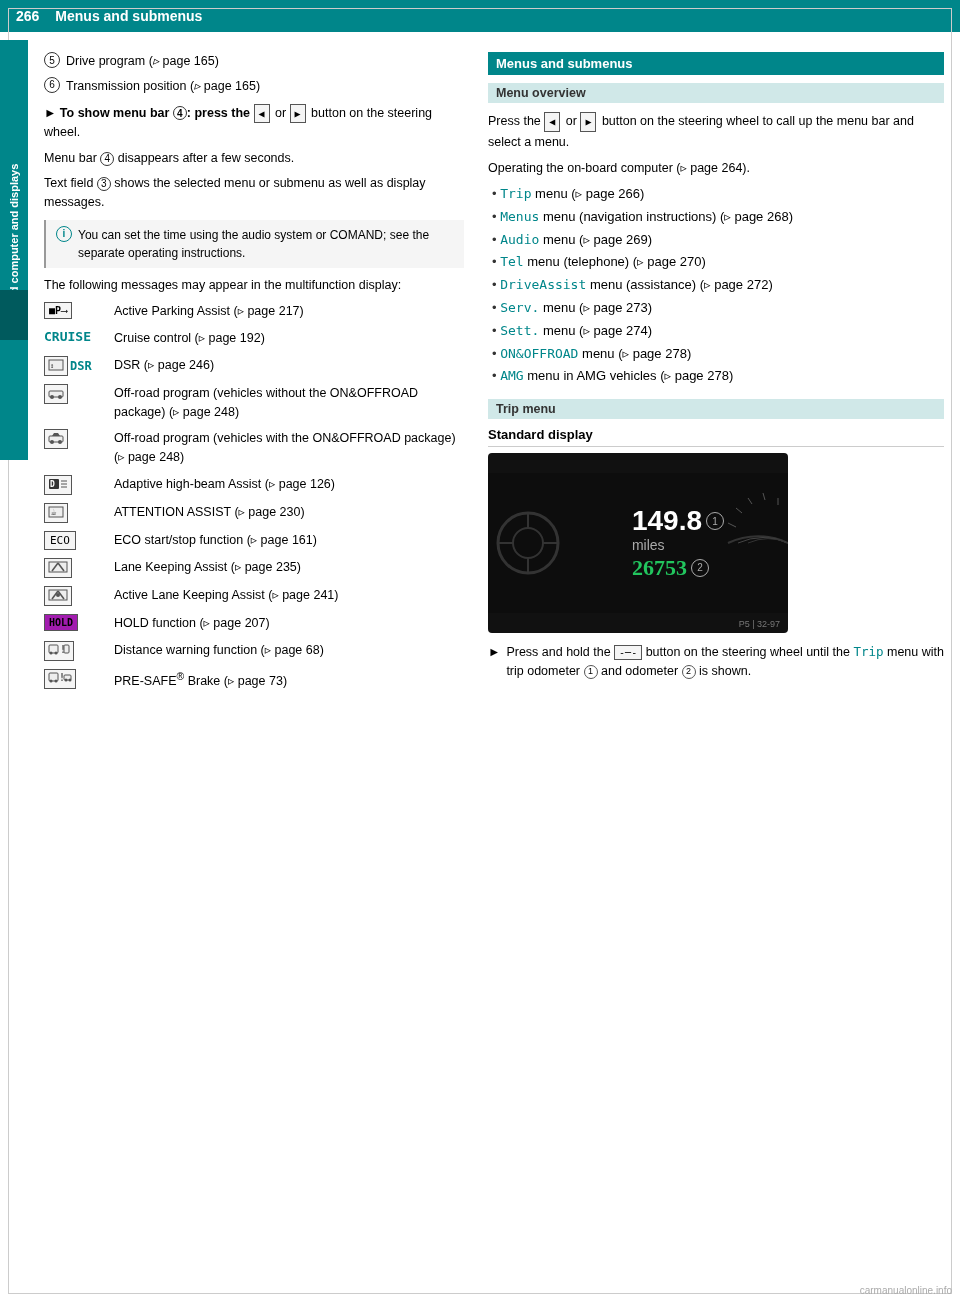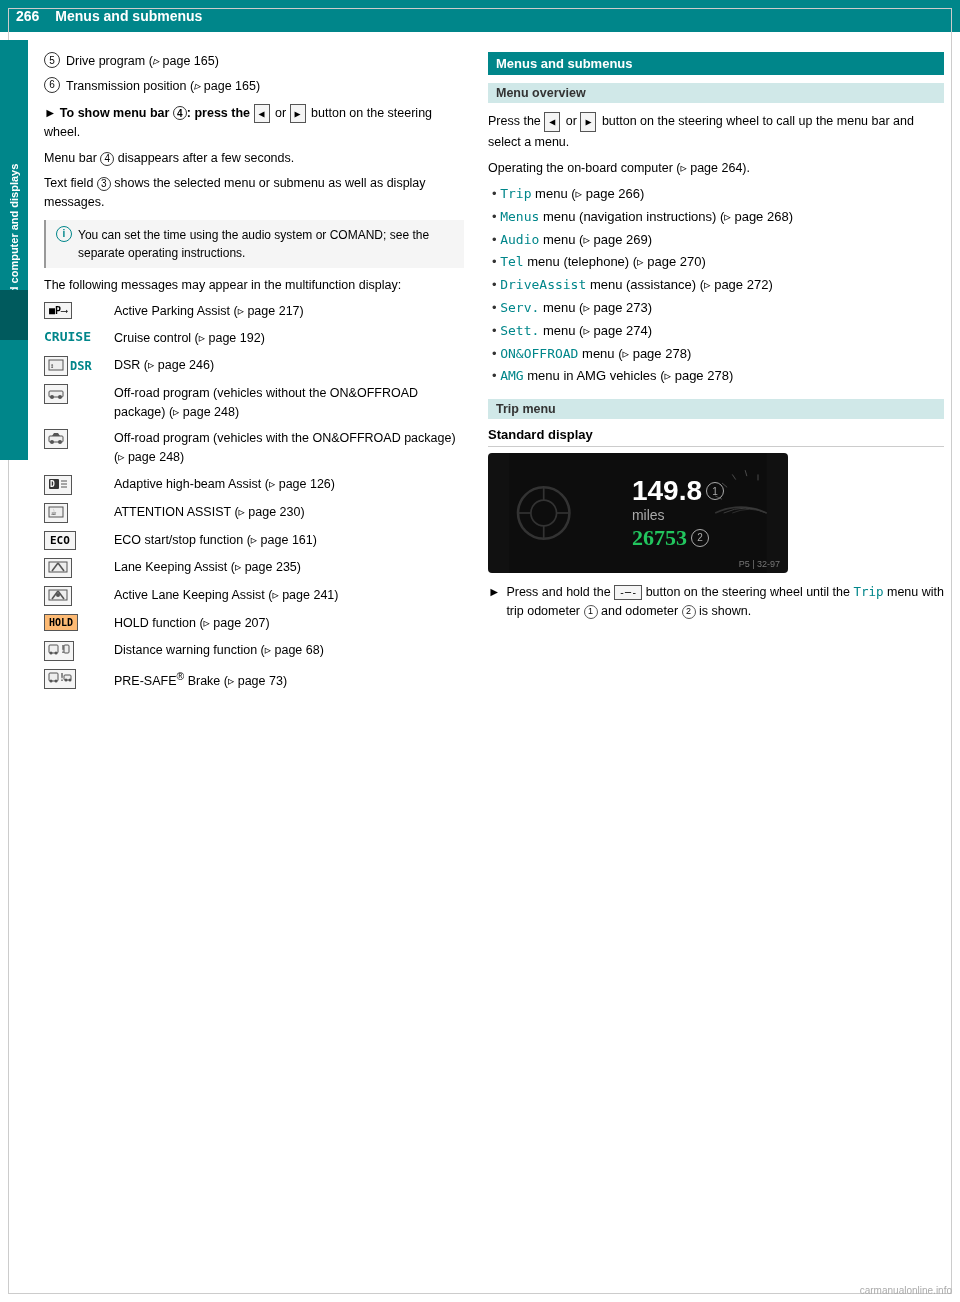--- a/index.html
+++ b/index.html
@@ -122,21 +122,21 @@
       content: "• ";
       color: #333;
     }
 
     
     .trip-image {
       background: #111;
       color: #fff;
       width: 100%;
       max-width: 300px;
-      height: 120px;
+      height: 180px;
       border-radius: 4px;
       position: relative;
       margin-bottom: 10px;
       overflow: hidden;
       display: flex;
       align-items: center;
       justify-content: center;
     }
 
     .standard-display-title {
@@ -322,21 +322,21 @@
             <rect x="1" y="1" width="14" height="10" fill="#eee" stroke="#555" stroke-width="1"></rect>
             <text x="3" y="9" font-size="9">☕</text>
           </svg>
         </span>
       </div>
       <div class="desc-cell">ATTENTION ASSIST (▹ page 230)</div>
     </div>
 
     <div class="small-icon-row">
       <div class="icon-cell">
-        <span style="border:1px solid #555;padding:2px 5px;font-size:11px;font-family:monospace;font-weight:bold;background:#f5f5f5;">ECO</span>
+        <span style="border:1px solid #555;padding:2px 5px;font-size:11px;font-family:monospace;font-weight:normal;background:#f5f5f5;">ECO</span>
       </div>
       <div class="desc-cell">ECO start/stop function (▹ page 161)</div>
     </div>
 
     <div class="small-icon-row">
       <div class="icon-cell">
         <span style="border:1px solid #555;padding:2px 3px;font-size:10px;font-family:monospace;background:#f5f5f5;">
           <svg width="20" height="12">
             <rect x="1" y="1" width="18" height="10" fill="#eee" stroke="#555" stroke-width="1"></rect>
             <line x1="4" y1="10" x2="10" y2="2" stroke="#555" stroke-width="1.5"></line>
@@ -356,21 +356,21 @@
             <line x1="16" y1="10" x2="10" y2="2" stroke="#555" stroke-width="1.5"></line>
             <circle cx="10" cy="6" r="2" fill="#555"></circle>
           </svg>
         </span>
       </div>
       <div class="desc-cell">Active Lane Keeping Assist (▹ page 241)</div>
     </div>
 
     <div class="small-icon-row">
       <div class="icon-cell">
-        <span style="border:1px solid #555;padding:2px 4px;font-size:10px;font-family:monospace;font-weight:bold;background:#fdba74;">HOLD</span>
+        <span style="border:1px solid #555;padding:2px 4px;font-size:10px;font-family:monospace;font-weight:bold;background:#a21caf;">HOLD</span>
       </div>
       <div class="desc-cell">HOLD function (▹ page 207)</div>
     </div>
 
     <div class="small-icon-row">
       <div class="icon-cell">
         <span style="border:1px solid #555;padding:2px 3px;font-size:10px;font-family:monospace;background:#f5f5f5;">
           <svg width="22" height="12">
             <rect x="1" y="1" width="9" height="8" fill="#eee" stroke="#555" stroke-width="1" rx="1"></rect>
             <circle cx="3" cy="9" r="1.5" fill="#555"></circle>

